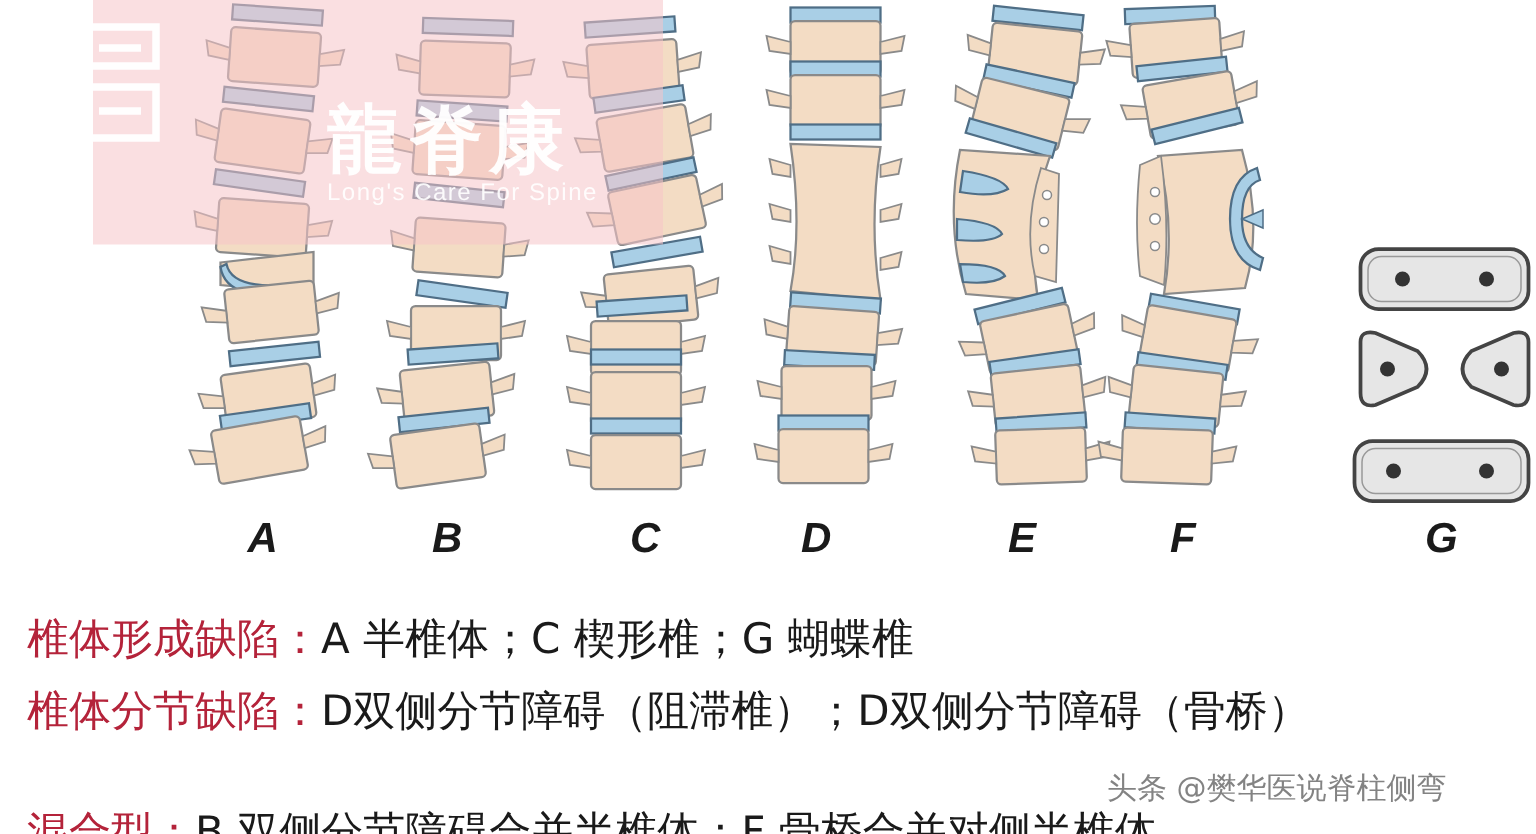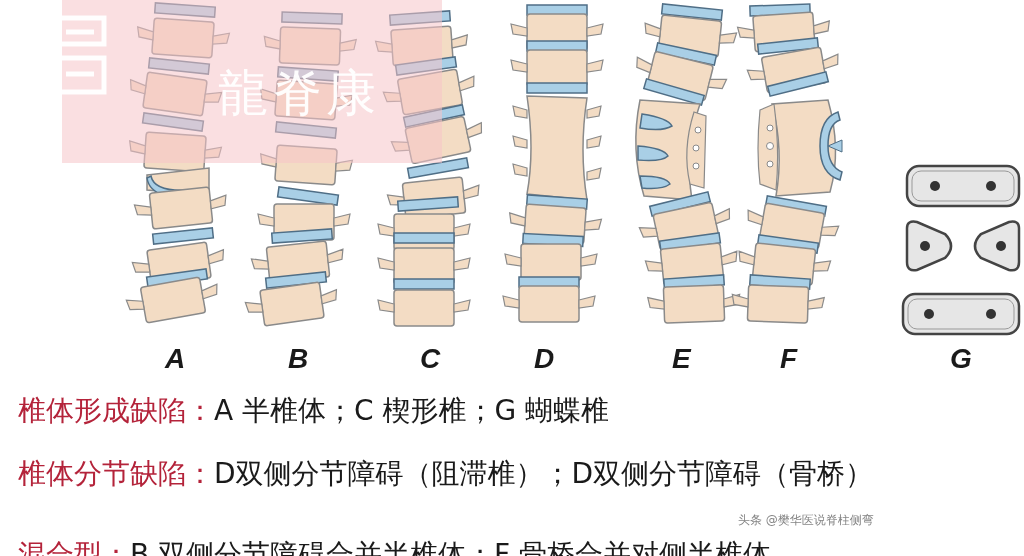--- a/index.html
+++ b/index.html
@@ -11,39 +11,39 @@
   .figure { position: absolute; left: 0; top: 0; width: 1024px; height: 390px; }
   .figure svg { position: absolute; left: 0; top: 0; }
   .watermark-box {
     position: absolute; left: 62px; top: 0px; width: 380px; height: 163px;
     background: rgba(246, 196, 200, 0.55);
   }
   .watermark-logo {
     position: absolute; left: 96px; top: 30px; width: 110px; height: 100px;
   }
   .watermark-brand {
-    position: absolute; left: 218px; top: 60px; font-size: 50px; font-weight: normal;
+    position: absolute; left: 218px; top: 60px; font-size: 50px; font-weight: bold;
     color: rgba(255,255,255,0.95); letter-spacing: 4px;
   }
   .watermark-tag {
     position: absolute; left: 218px; top: 120px; font-size: 16px;
     color: rgba(255,255,255,0.9); letter-spacing: 1px;
     font-family: "Liberation Sans", sans-serif;
   }
   .fig-label {
     position: absolute; top: 343px; font-size: 28px; font-weight: bold; font-style: italic;
     color: #1a1a1a; font-family: "Liberation Sans", sans-serif;
   }
   .caption {
     position: absolute; left: 18px; font-size: 28px; color: #1a1a1a; white-space: nowrap;
     font-family: "DejaVu Sans", sans-serif;
   }
   .caption .cat { color: #b4233a; }
   .footer-watermark {
-    position: absolute; left: 738px; top: 512px; font-size: 12px; color: rgba(90,90,90,0.75);
+    position: absolute; left: 738px; top: 512px; font-size: 20px; color: rgba(90,90,90,0.75);
     white-space: nowrap;
   }
 </style>
 </head>
 <body>
 
 <div class="figure">
   <svg width="1024" height="390" viewBox="0 0 1024 390">
     <defs>
       <g id="vert">
@@ -319,31 +319,32 @@
   </svg>
 
   <div class="watermark-box"></div>
   <svg class="watermark-logo" viewBox="0 0 110 100">
     <g fill="none" stroke="rgba(255,255,255,0.95)" stroke-width="5">
       <path d="M4,10 H44 M4,24 H44 M4,38 H44 M4,52 H44 M4,66 H44 M4,80 H44"></path>
       <path d="M56,18 H104 V44 H56 Z M56,58 H104 V92 H56 Z M66,32 H94 M66,74 H94"></path>
     </g>
   </svg>
   <div class="watermark-brand">龍脊康</div>
+  <div class="watermark-tag">Long's Care For Spine</div>
 
   <div class="fig-label" style="left:165px">A</div>
   <div class="fig-label" style="left:288px">B</div>
   <div class="fig-label" style="left:420px">C</div>
   <div class="fig-label" style="left:534px">D</div>
   <div class="fig-label" style="left:672px">E</div>
   <div class="fig-label" style="left:780px">F</div>
   <div class="fig-label" style="left:950px">G</div>
 </div>
 
-<div class="caption" style="top:392px">
+<div class="caption" style="top:407px">
   <span class="cat">椎体形成缺陷</span><span class="cat">：</span><span>A 半椎体；C 楔形椎；G 蝴蝶椎</span>
 </div>
 <div class="caption" style="top:455px">
   <span class="cat">椎体分节缺陷</span><span class="cat">：</span><span>D双侧分节障碍（阻滞椎）；D双侧分节障碍（骨桥）</span>
 </div>
 <div class="caption" style="top:536px">
   <span class="cat">混合型</span><span class="cat">：</span><span>B 双侧分节障碍合并半椎体；F 骨桥合并对侧半椎体</span>
 </div>
 
 <div class="footer-watermark">头条 @樊华医说脊柱侧弯</div>

